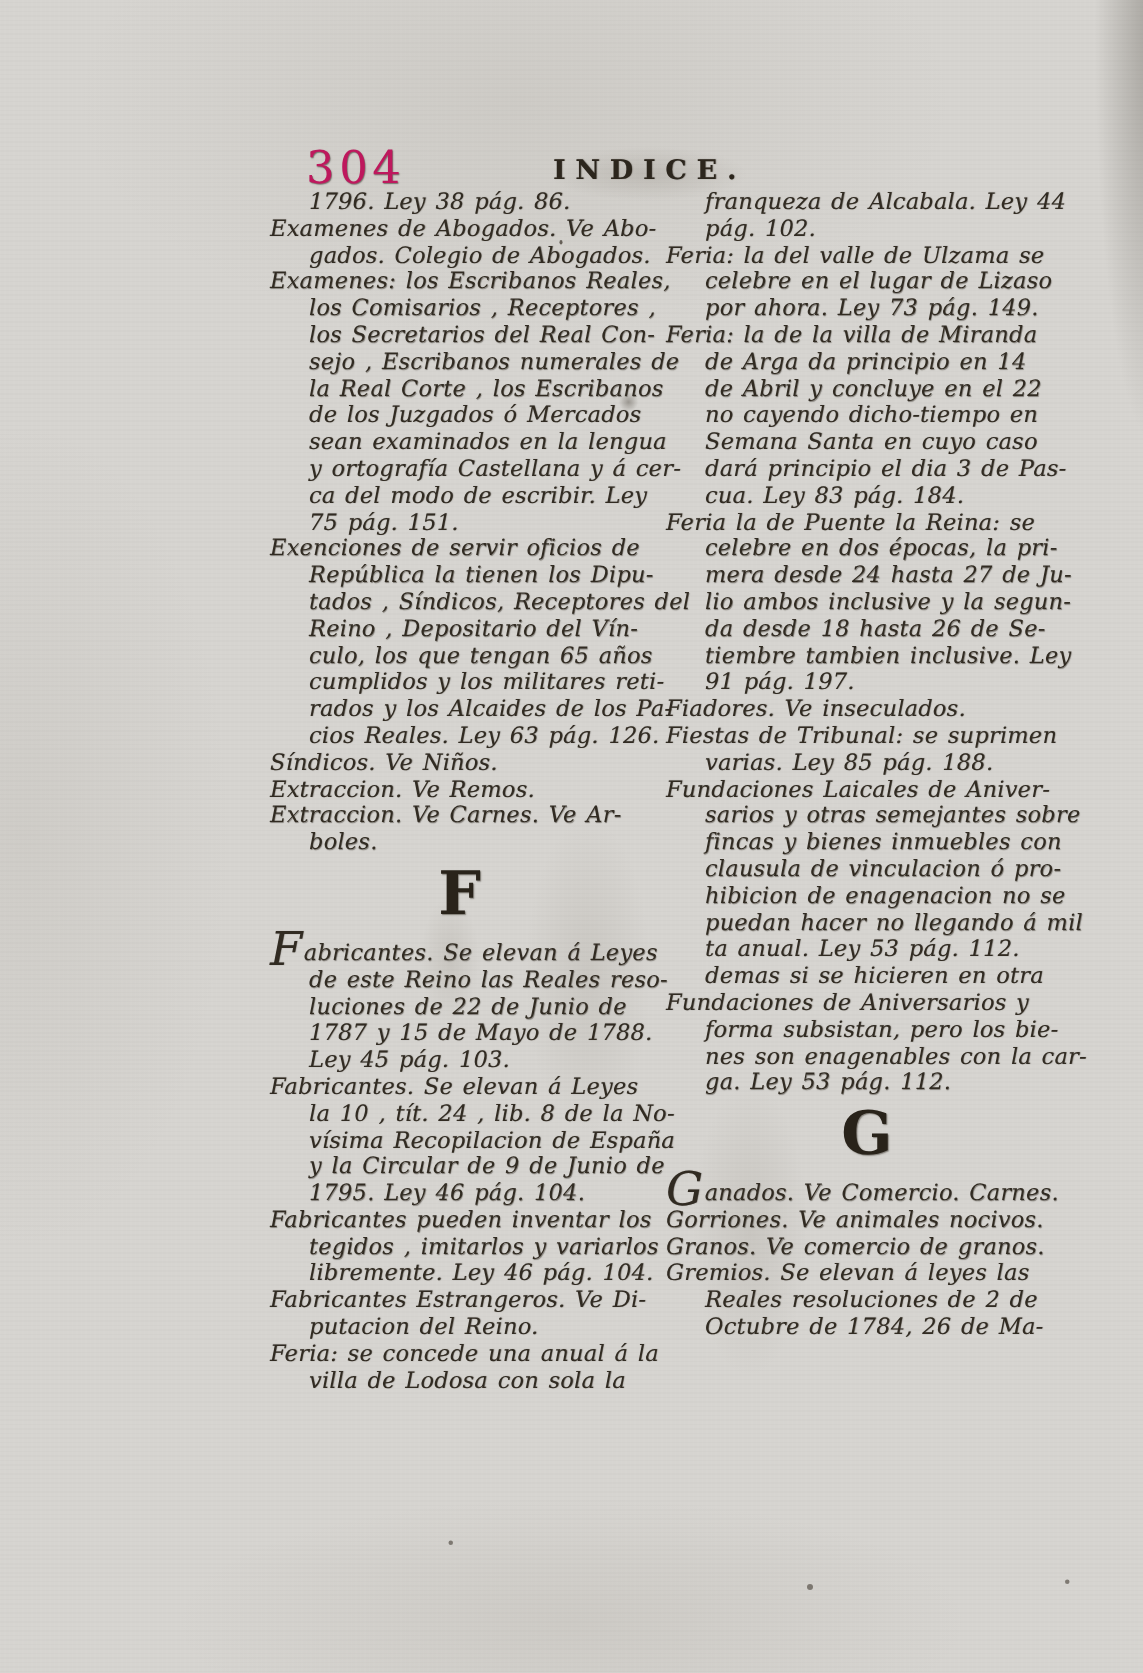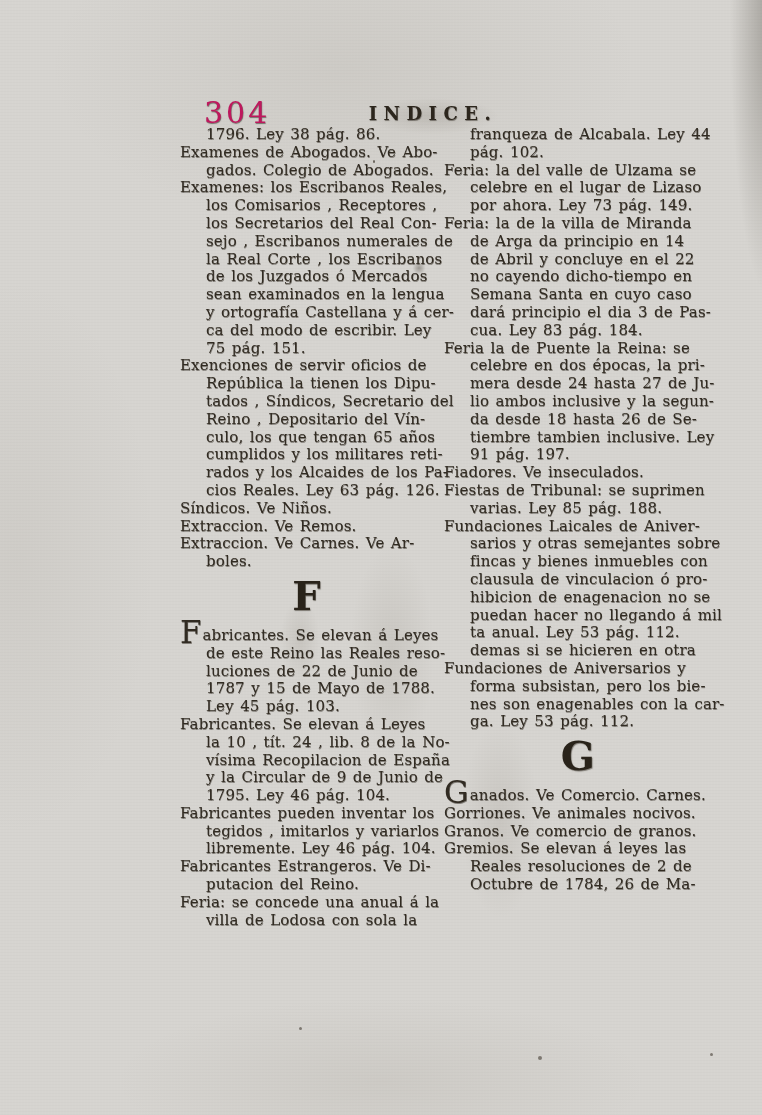--- a/index.html
+++ b/index.html
@@ -40,21 +40,21 @@
 
   .col{
     position:absolute;top:126px;
     font-size:15px;line-height:17.8px;
     letter-spacing:.15px;word-spacing:1.5px;
     text-shadow:.4px .5px .6px rgba(46,40,31,.5);
   }
   #col-left{left:180px;width:253px;}
   #col-right{left:444px;width:268px;}
 
-  .entry{margin:0;}
+  .entry{margin:0;font-style:italic;}
   .line{white-space:nowrap;}
   .line.indent{padding-left:26px;}
 
   .section{
     text-align:center;font-size:40px;line-height:50px;height:56px;
     font-weight:700;color:#29231a;
     text-shadow:.6px .7px .9px rgba(41,35,26,.5);
   }
   .dropcap{
     font-size:31px;line-height:0;position:relative;top:3px;
@@ -83,21 +83,21 @@
       <div class="line indent">la Real Corte , los Escribanos</div>
       <div class="line indent">de los Juzgados ó Mercados</div>
       <div class="line indent">sean examinados en la lengua</div>
       <div class="line indent">y ortografía Castellana y á cer-</div>
       <div class="line indent">ca del modo de escribir. Ley</div>
       <div class="line indent">75 pág. 151.</div>
     </div>
     <div class="entry">
       <div class="line">Exenciones de servir oficios de</div>
       <div class="line indent">República la tienen los Dipu-</div>
-      <div class="line indent">tados , Síndicos, Secretario del</div>
+      <div class="line indent">tados , Síndicos, Receptores del</div>
       <div class="line indent">Reino , Depositario del Vín-</div>
       <div class="line indent">culo, los que tengan 65 años</div>
       <div class="line indent">cumplidos y los militares reti-</div>
       <div class="line indent">rados y los Alcaides de los Pa-</div>
       <div class="line indent">cios Reales. Ley 63 pág. 126.</div>
     </div>
     <div class="entry">
       <div class="line">Síndicos. Ve Niños.</div>
     </div>
     <div class="entry">

